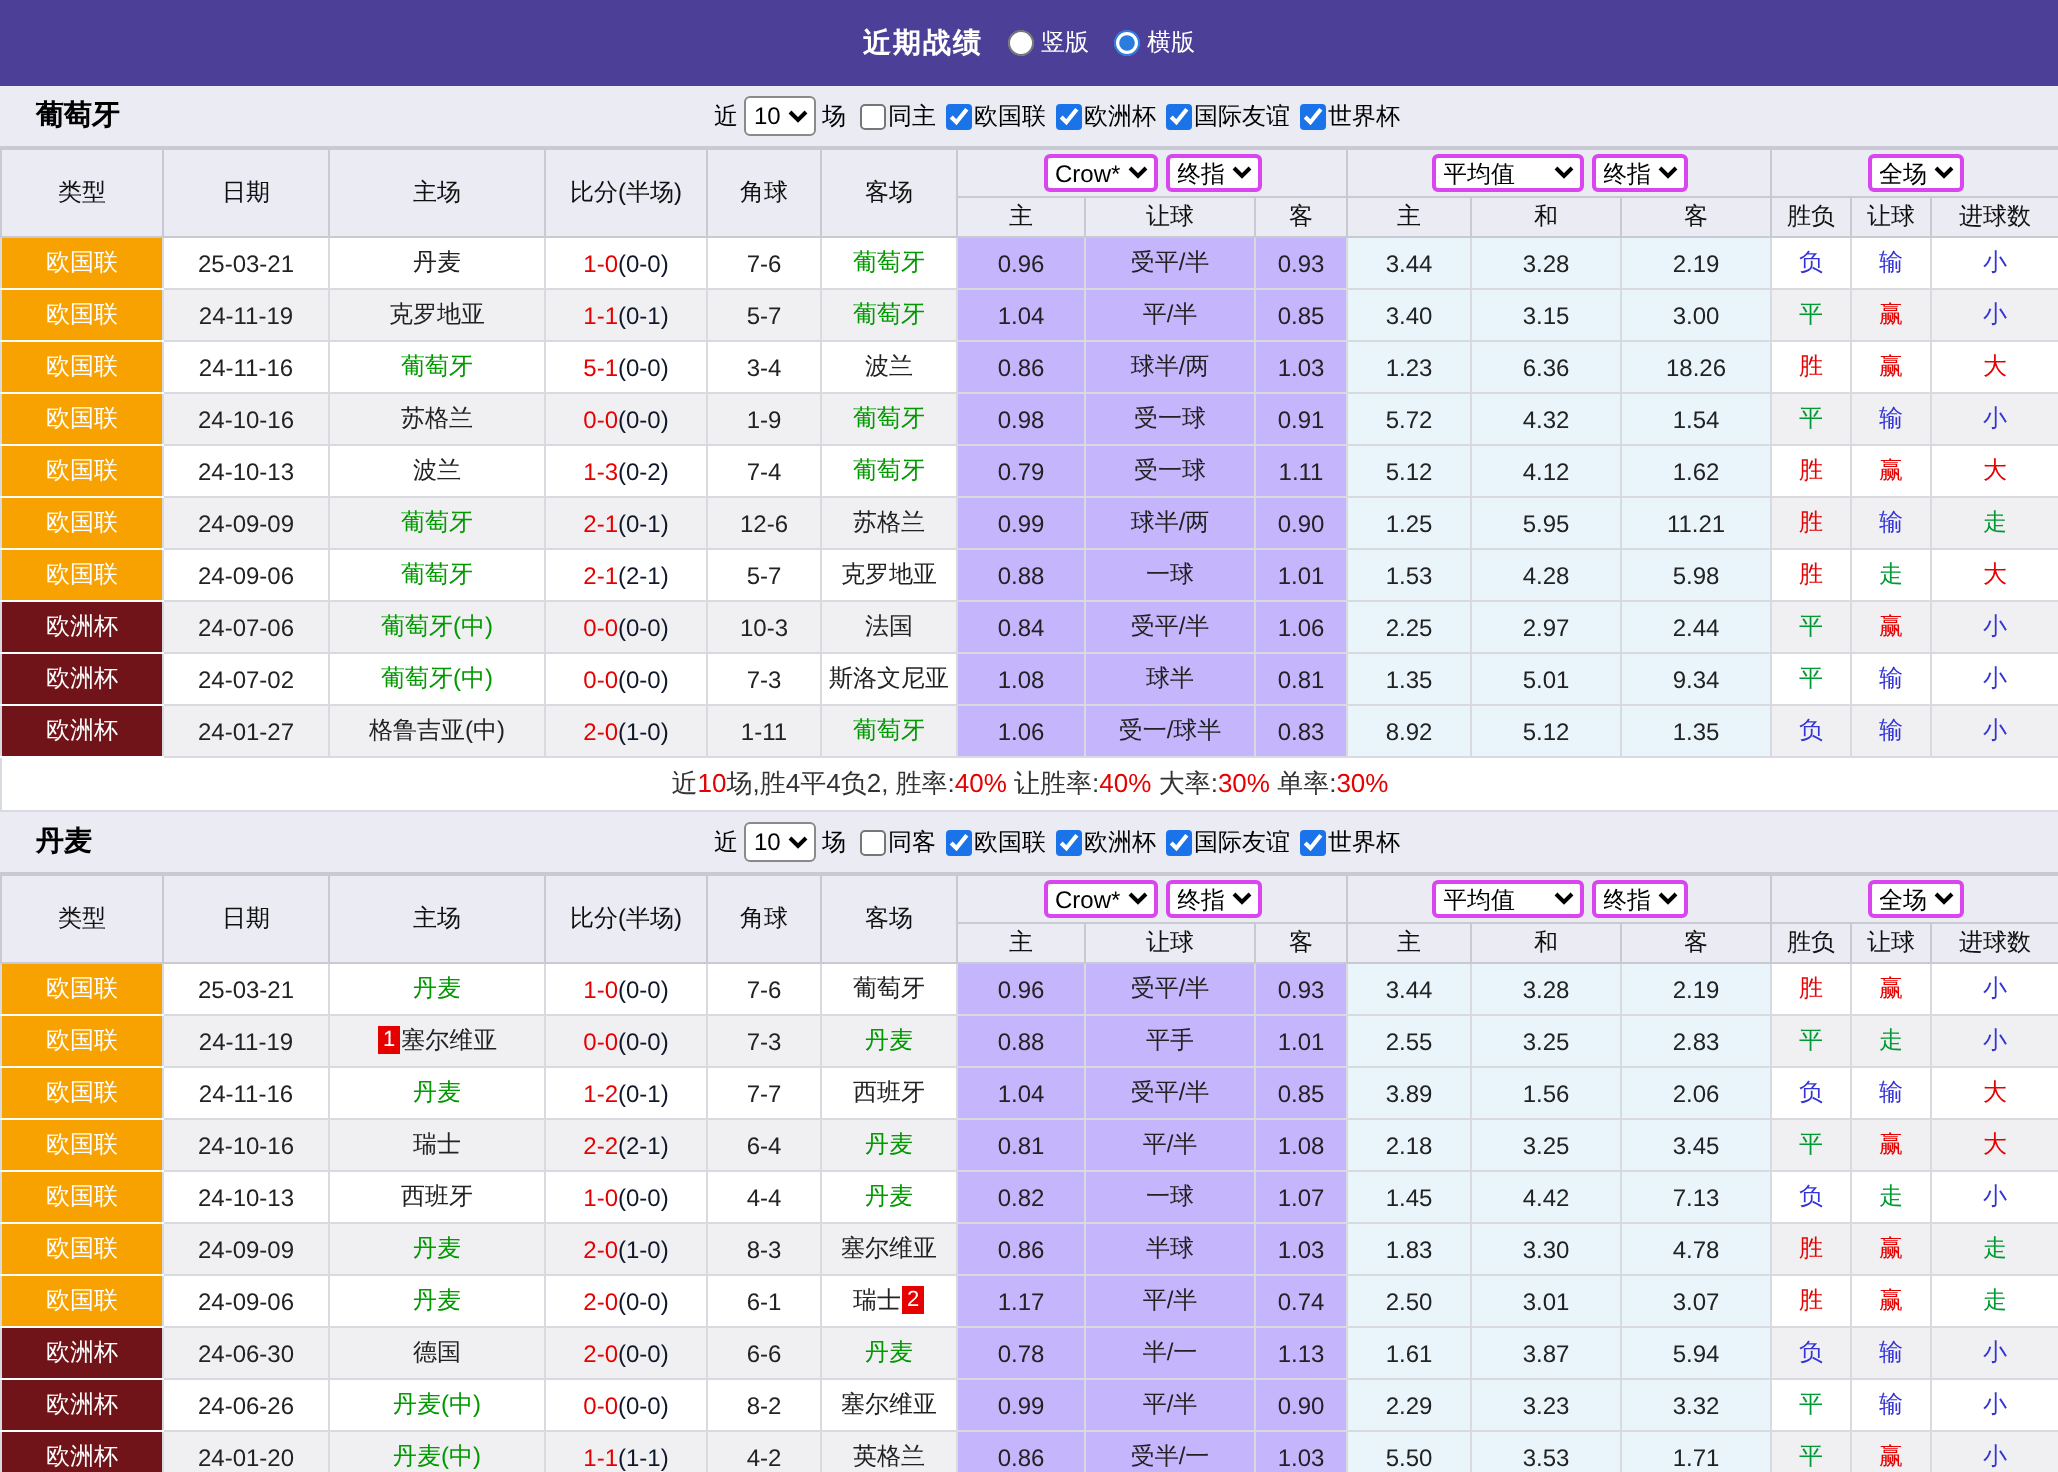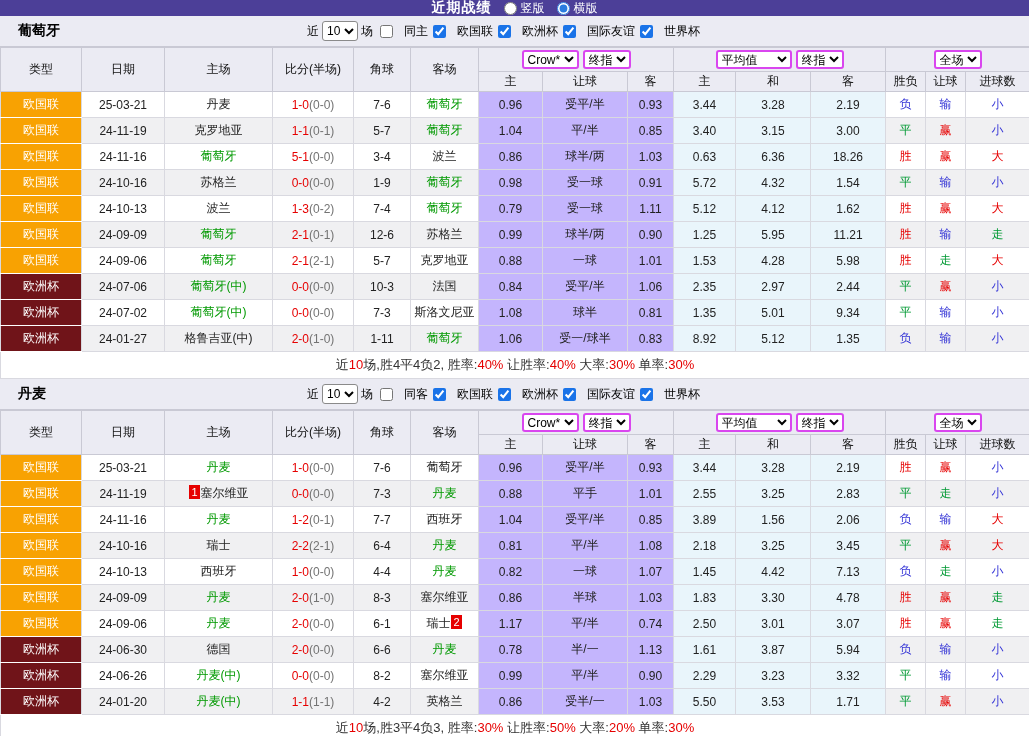--- a/index.html
+++ b/index.html
@@ -1,44 +1,44 @@
 <!DOCTYPE html>
 <html><head>
 <meta charset="utf-8">
 <style>
   html,body{margin:0;padding:0;background:#fff;}
   body{width:1029px;font-family:"Liberation Sans","DejaVu Sans",sans-serif;-webkit-font-smoothing:antialiased;}
-  .topbar{height:16px;background:#4c3f98;display:flex;align-items:center;justify-content:center;gap:12px;color:#fff;}
+  .topbar{height:43px;background:#4c3f98;display:flex;align-items:center;justify-content:center;gap:12px;color:#fff;}
   .topbar-title{font-weight:bold;font-size:14px;letter-spacing:1px;}
   .radio-opt{display:flex;align-items:center;gap:4px;font-size:12px;cursor:pointer;}
   .radio-opt input{accent-color:#2a7cdf;width:13px;height:13px;margin:0;}
   .section-head{position:relative;height:30px;background:#ebebf3;border-bottom:1px solid #c9c9d4;display:flex;align-items:center;}
   .team-name{font-weight:bold;font-size:14px;color:#000;margin-left:18px;}
   .filters{position:absolute;right:329px;top:0;height:30px;display:flex;align-items:center;font-size:12px;color:#000;gap:3px;}
   .filters select{font-size:12px;height:20px;border:1px solid #8a8a8a;border-radius:3px;background:#fff;}
-  .chk{display:flex;align-items:center;gap:10px;cursor:pointer;}
+  .chk{display:flex;align-items:center;gap:0;cursor:pointer;}
   .chk input{accent-color:#1a73e8;width:13px;height:13px;margin:0 1px 0 4px;}
   .chk.lg input{margin-left:2px;}
   table{border-collapse:collapse;table-layout:fixed;width:1029px;font-size:12px;color:#222;}
   th,td{border:1px solid #d9d9e0;text-align:center;padding:0;white-space:nowrap;overflow:hidden;}
   thead th{background:#ebebf3;border-color:#c9c9d4;font-weight:normal;color:#111;}
   thead tr.grp-row th{height:23px;}
   thead tr.sub-row th{height:19px;}
   thead select{font-size:12px;height:19px;border:2px solid #d946ef;border-radius:3px;background:#fff;margin:0 2px;}
   thead select.wide{min-width:76px;}
   tbody td{height:25px;background:#fff;}
   tr.stripe td.plain{background:#f0f0f2;}
   td.type{color:#fff;font-size:12px;}
   td.type.orange{background:#f8a202;border-color:#fff #d9d9e0;}
   td.type.maroon{background:#701419;border-color:#fff #d9d9e0;}
   td.cream{background:#c4b5fd;}
   td.lblue{background:#e9f5fb;}
   .green{color:#009900;}
   .sc{color:#e60000;}
-  .half{color:#737373;}
+  .half{color:#0f172a;}
   td.res.red{color:#e60000;}
   td.res.green{color:#009933;}
   td.res.blue{color:#3434d6;}
   .rc{display:inline-block;background:#e60000;color:#fff;font-size:11px;line-height:14px;padding:0 2px;margin:0 1px;vertical-align:1px;}
   tr.summary td{height:26px;color:#333;font-size:13px;background:#fff;}
   tr.summary .red{color:#e60000;}
 </style>
 </head>
 <body>
 
@@ -170,21 +170,21 @@
             <tr class="row">
     <td class="type orange">欧国联</td>
     <td class="plain">24-11-16</td>
     <td class="plain"><span class="green">葡萄牙</span></td>
     <td class="plain"><span class="sc">5-1</span><span class="half">(0-0)</span></td>
     <td class="plain">3-4</td>
     <td class="plain"><span class="">波兰</span></td>
     <td class="cream">0.86</td>
     <td class="cream">球半/两</td>
     <td class="cream">1.03</td>
-    <td class="lblue">0.63</td>
+    <td class="lblue">1.23</td>
     <td class="lblue">6.36</td>
     <td class="lblue">18.26</td>
     <td class="plain res red">胜</td>
               <td class="plain res red">赢</td>
               <td class="plain res red">大</td>
   </tr>
             <tr class="row stripe">
     <td class="type orange">欧国联</td>
     <td class="plain">24-10-16</td>
     <td class="plain"><span class="">苏格兰</span></td>
@@ -255,21 +255,21 @@
             <tr class="row stripe">
     <td class="type maroon">欧洲杯</td>
     <td class="plain">24-07-06</td>
     <td class="plain"><span class="green">葡萄牙(中)</span></td>
     <td class="plain"><span class="sc">0-0</span><span class="half">(0-0)</span></td>
     <td class="plain">10-3</td>
     <td class="plain"><span class="">法国</span></td>
     <td class="cream">0.84</td>
     <td class="cream">受平/半</td>
     <td class="cream">1.06</td>
-    <td class="lblue">2.35</td>
+    <td class="lblue">2.25</td>
     <td class="lblue">2.97</td>
     <td class="lblue">2.44</td>
     <td class="plain res green">平</td>
               <td class="plain res red">赢</td>
               <td class="plain res blue">小</td>
   </tr>
             <tr class="row">
     <td class="type maroon">欧洲杯</td>
     <td class="plain">24-07-02</td>
     <td class="plain"><span class="green">葡萄牙(中)</span></td>

